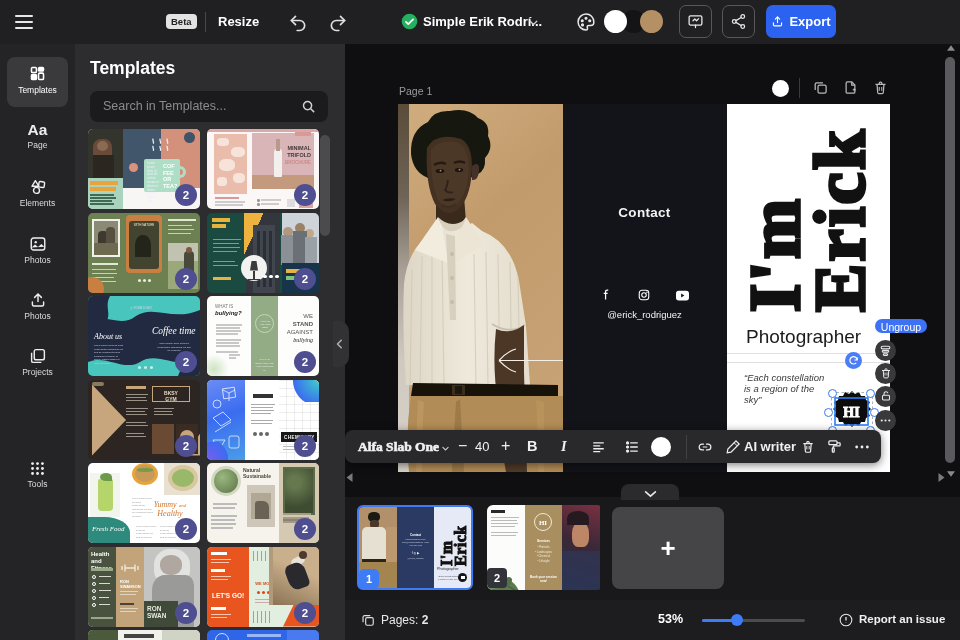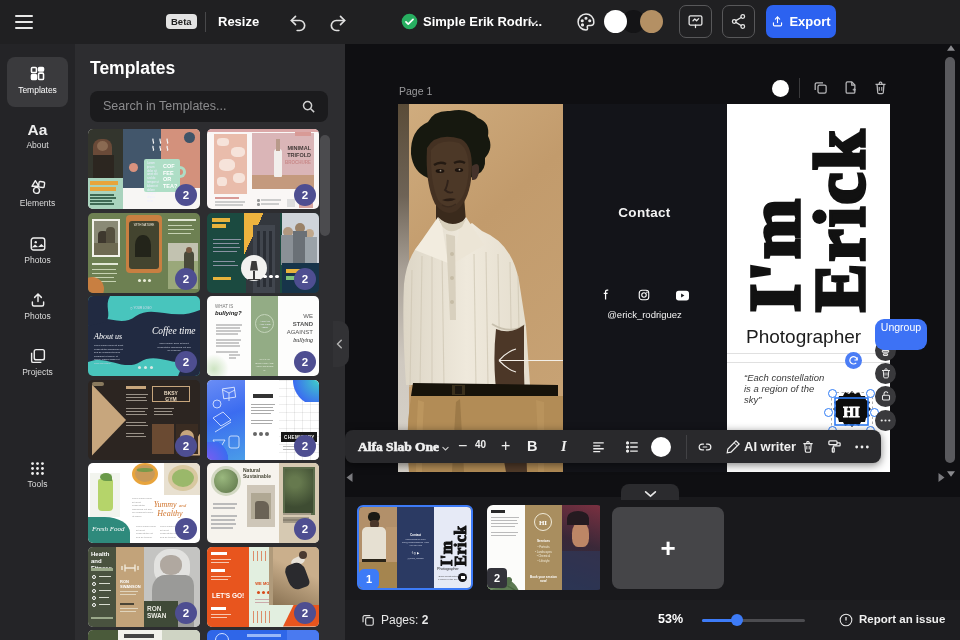--- a/index.html
+++ b/index.html
@@ -41,21 +41,21 @@
   
   #page { position:absolute; left:53px; top:60px; width:492px; height:368px; }
   #midpanel { position:absolute; left:164.5px; top:0; width:164.5px; height:368px; background:#131419; color:#f2f2f2; }
   #whitepanel { position:absolute; left:329px; top:0; width:163px; height:368px; background:#ffffff; }
 
   
   #toolbar { position:absolute; left:0px; top:386px; width:536px; height:33px; background:#29292c; border-radius:8px; box-shadow:0 2px 8px rgba(0,0,0,.5); color:#f0f0f0; z-index:15; }
 
   
   .fcirc { position:absolute; width:21px; height:21px; border-radius:50%; background:#39393c; z-index:16; }
-  #ungroup { position:absolute; left:530px; top:275px; width:52px; height:31px; background:#3d72f5; border-radius:9px; color:#fff; font-size:10.5px; text-align:center; line-height:17px; z-index:16; }
+  #ungroup { position:absolute; left:530px; top:275px; width:52px; height:14px; background:#3d72f5; border-radius:9px; color:#fff; font-size:10.5px; text-align:center; line-height:17px; z-index:16; }
 
   
   #bottom { position:absolute; left:345px; top:497px; width:615px; height:143px; background:#19191c; z-index:12; }
   #chevtab { position:absolute; left:276px; top:-13px; width:58px; height:16px; background:#2b2b2e; border-radius:8px 8px 0 0; text-align:center; color:#eee; }
   .pthumb { position:absolute; top:8px; width:116px; height:85px; border-radius:6px; overflow:hidden; }
   .pbadge { position:absolute; width:20px; height:20px; border-radius:5px; color:#fff; font-size:11px; font-weight:bold; text-align:center; line-height:20px; }
   #addpage { position:absolute; left:267px; top:10px; width:112px; height:82px; background:#454548; border-radius:8px; color:#fff; font-size:26px; text-align:center; line-height:82px; font-weight:bold;}
   #botbar { position:absolute; left:0; top:103px; width:615px; height:40px; color:#e8e8e8; font-size:12px; background:#1d1d20; }
 </style>
 </head>
@@ -243,21 +243,21 @@
             <path d="M20 5v6h-6" stroke-width="2.4"></path>
           </svg>
       </div>
     </div>
     <div id="toolbar">
       <div class="t" style="left:13px;top:9px;font-size:13.5px;font-weight:bold;font-family:'Liberation Serif',serif;-webkit-text-stroke:0.6px #f0f0f0;">Alfa Slab One</div>
       <svg class="t" style="left:96px;top:14px;" width="9" height="9" viewBox="0 0 24 24" fill="none" stroke="#ccc" stroke-width="3" stroke-linecap="round">
           <path d="m5 9 7 7 7-7"></path>
         </svg>
       <div class="t" style="left:113px;top:7px;font-size:16px;color:#eee;">−</div>
-      <div class="t" style="left:130px;top:9px;font-size:10px;font-weight:bold;">40</div>
+      <div class="t" style="left:130px;top:9px;font-size:13px;font-weight:normal;">40</div>
       <div class="t" style="left:156px;top:7px;font-size:16px;color:#eee;">+</div>
       <div class="t" style="left:182px;top:8px;font-size:14.5px;font-weight:bold;">B</div>
       <div class="t" style="left:216px;top:8px;font-size:14.5px;font-style:italic;font-family:'Liberation Serif',serif;font-weight:bold;">I</div>
       <svg class="t" style="left:246px;top:10px;" width="15" height="14" viewBox="0 0 24 24" fill="none" stroke="#eee" stroke-width="2.4">
           <path d="M3 5h18M3 10h12M3 15h18M3 20h12"></path>
         </svg>
       <svg class="t" style="left:280px;top:10px;" width="15" height="14" viewBox="0 0 24 24" fill="none" stroke="#eee" stroke-width="2.2">
           <path d="M8 5h13M8 12h13M8 19h13"></path>
           <circle cx="3.5" cy="5" r="1.6" fill="#eee"></circle>
           <circle cx="3.5" cy="12" r="1.6" fill="#eee"></circle>
@@ -749,21 +749,21 @@
       <svg width="17" height="17" viewBox="0 0 24 24" fill="none" stroke="#fff" stroke-width="2.2" stroke-linejoin="round">
           <rect x="3.5" y="3.5" width="7" height="7" rx="1.5"></rect>
           <rect x="13.5" y="3.5" width="7" height="5" rx="1.5" fill="#fff"></rect>
           <rect x="3.5" y="13.5" width="7" height="7" rx="1.5" fill="#fff"></rect>
           <rect x="13.5" y="11.5" width="7" height="9" rx="1.5"></rect>
         </svg>
       <div style="color:#fff;margin-top:1px;">Templates</div>
     </div>
     <div class="sbitem" style="top:77px;">
       <div style="font-size:15.5px;font-weight:bold;color:#eee;">Aa</div>
-      <div style="margin-top:1px;">About</div>
+      <div style="margin-top:1px;">Page</div>
     </div>
     <div class="sbitem" style="top:134px;text-align:center;">
       <svg width="18" height="18" viewBox="0 0 24 24" fill="none" stroke="#eee" stroke-width="1.9" stroke-linejoin="round">
           <path d="M8.5 3.5 13 11H4z"></path>
           <rect x="13" y="5" width="7.5" height="7.5" rx="1.5" transform="rotate(8 17 9)"></rect>
           <circle cx="10" cy="16.5" r="4"></circle>
         </svg>
       <div style="margin-top:0px;">Elements</div>
     </div>
     <div class="sbitem" style="top:191px;">

